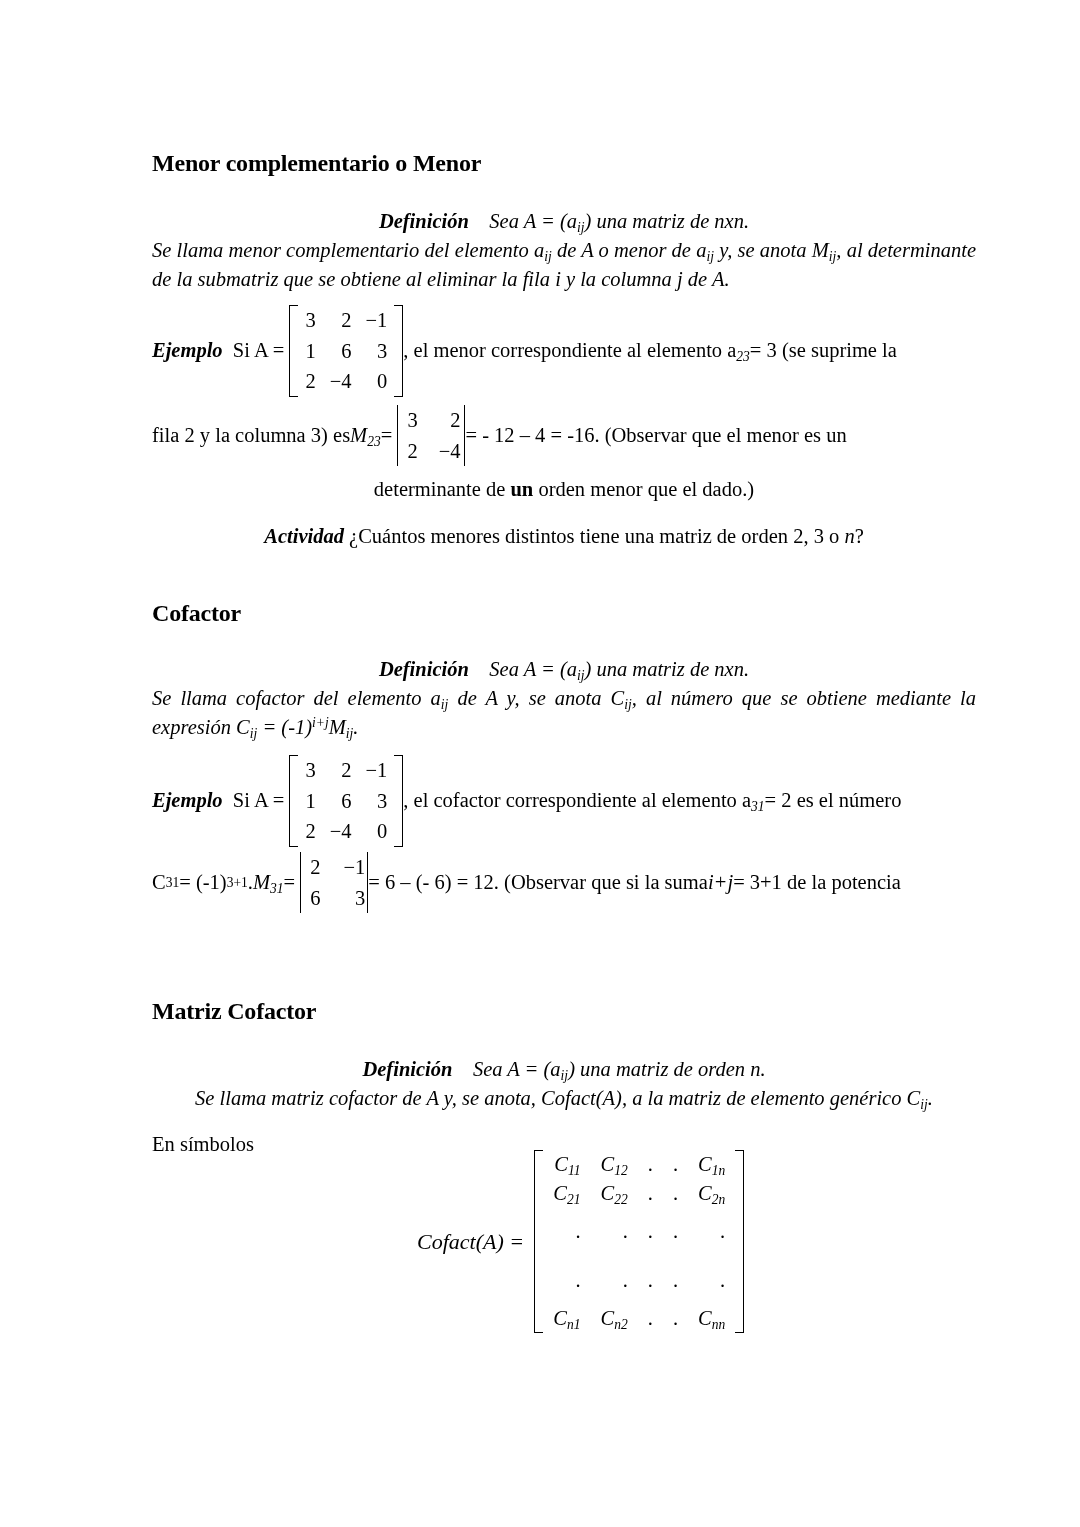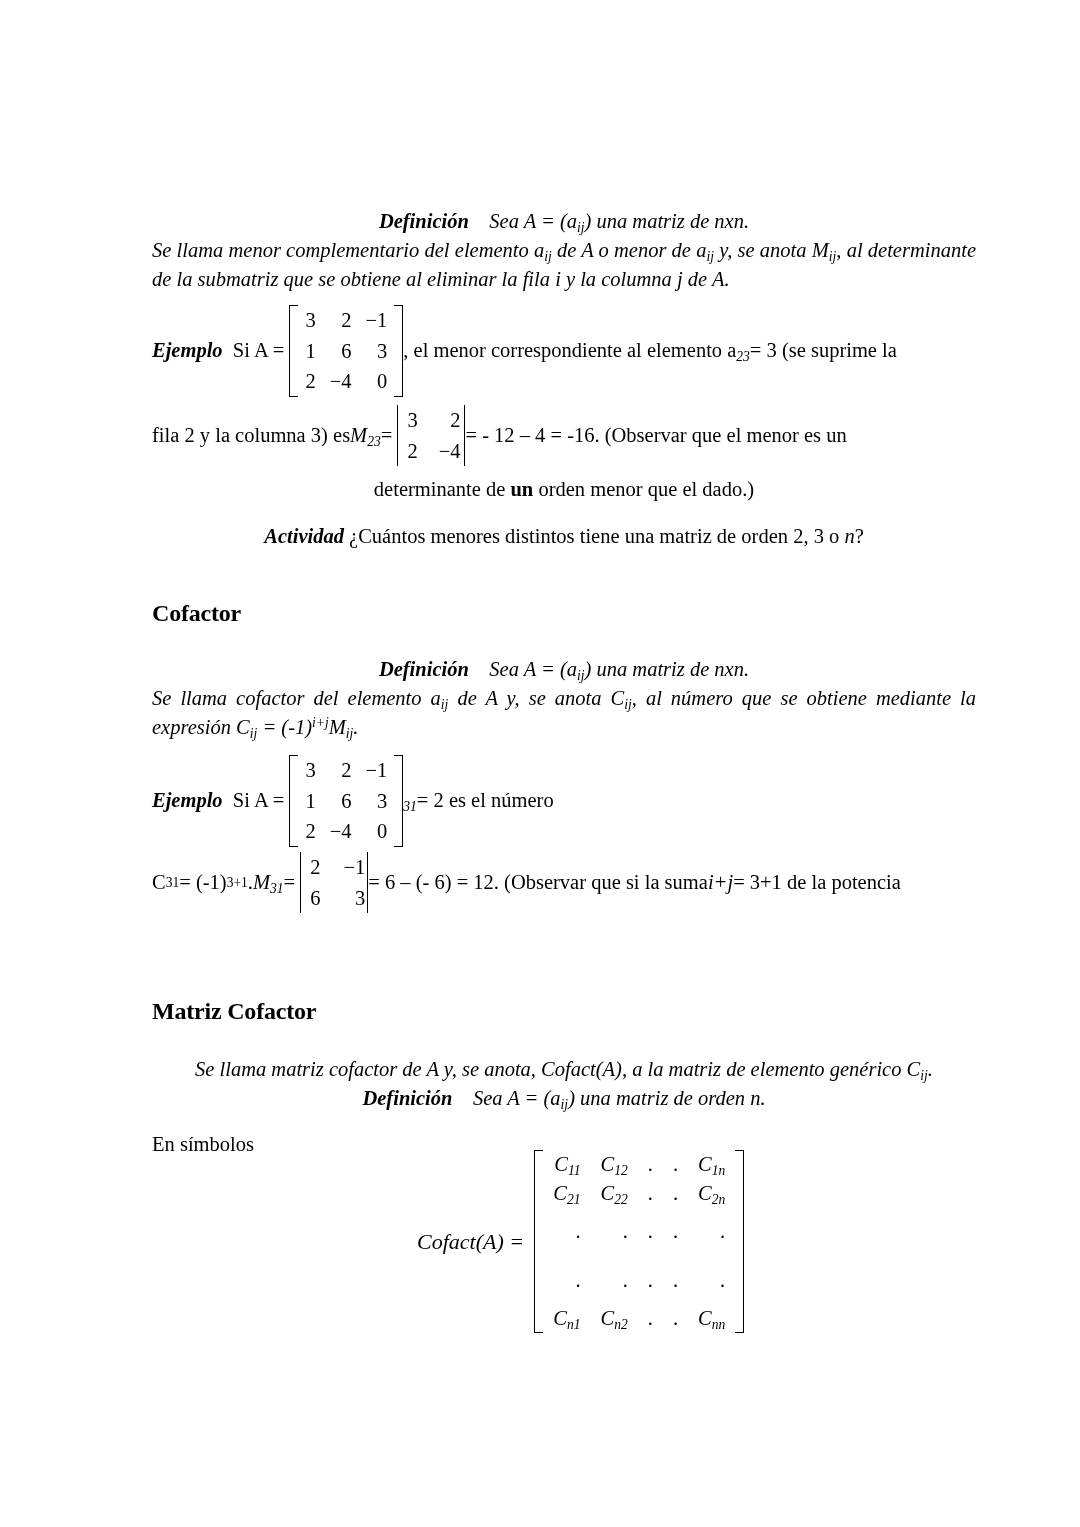--- a/index.html
+++ b/index.html
@@ -116,20 +116,21 @@
   #h-matriz       { position:absolute; left:0;   top:998px;text-align:right; }
   #def-matriz     { position:absolute; left:0;   top:1055px; width:824px; }
   #en-simbolos    { position:absolute; left:0;   top:1130px; }
   #cofact-block   { position:absolute; left:265px; top:1150px; }
 </style>
 </head>
 <body>
 
 <div class="page">
 
+  <h2 class="heading" id="h-menor">Menor complementario o Menor</h2>
 
   <div id="def-menor">
     <p class="para">
       <span class="bi">Definición</span><span class="ital">&nbsp;&nbsp;&nbsp; </span><span class="ital">Sea A = (a</span><span class="ital"><sub>ij</sub></span><span class="ital">) una matriz de  nxn.</span>
     </p>
     <p class="para just ital">
       <span>Se llama menor complementario del elemento a</span><sub>ij</sub><span> de A o menor de a</span><sub>ij</sub><span> y, se anota M</span><sub>ij</sub><span>, al determinante de la submatriz que se obtiene al eliminar la fila i y la columna j de A.</span>
     </p>
   </div>
 
@@ -236,20 +237,21 @@
           </tr>
           <tr>
             <td>2</td>
             <td>−4</td>
             <td>0</td>
           </tr>
         </tbody>
           </table>
         <span class="bracket right"></span>
       </span>
+      <span>, el cofactor correspondiente al elemento a</span>
         <span class="ital"><sub>31</sub></span>
         <span>= 2 es el número</span>
     </span>
   </div>
 
   <div id="ex-cofactor-2" class="eqline">
     <span class="mrow">
       <span>C</span>
         <sub>31</sub>
         <span> = (-1)</span>
@@ -278,25 +280,25 @@
       <span>= 6 – (- 6) = 12. (Observar que si la suma </span>
         <span class="ital">i+j</span>
         <span> = 3+1 de la potencia</span>
     </span>
   </div>
 
 
   <h2 class="heading" id="h-matriz">Matriz Cofactor</h2>
 
   <div id="def-matriz">
+    <p class="para">
+      <span class="bi">Definición</span><span class="ital">&nbsp;&nbsp;&nbsp; </span><span class="ital">Sea A = (a</span><span class="ital"><sub>ij</sub></span><span class="ital">) una matriz de orden n.</span>
+    </p>
     <p class="para ital">
       <span>Se llama matriz cofactor de A y, se anota, Cofact(A), a la matriz de elemento genérico C</span><sub>ij</sub><span>.</span>
-    </p>
-    <p class="para">
-      <span class="bi">Definición</span><span class="ital">&nbsp;&nbsp;&nbsp; </span><span class="ital">Sea A = (a</span><span class="ital"><sub>ij</sub></span><span class="ital">) una matriz de orden n.</span>
     </p>
   </div>
 
   <div id="en-simbolos" class="para">En símbolos</div>
 
   <div id="cofact-block" class="eqline">
     <span class="mrow">
       <span class="ital" style="font-size:22px;">Cofact(A) =</span>
       <span>&nbsp;&nbsp;</span>
       <span class="mrow">

